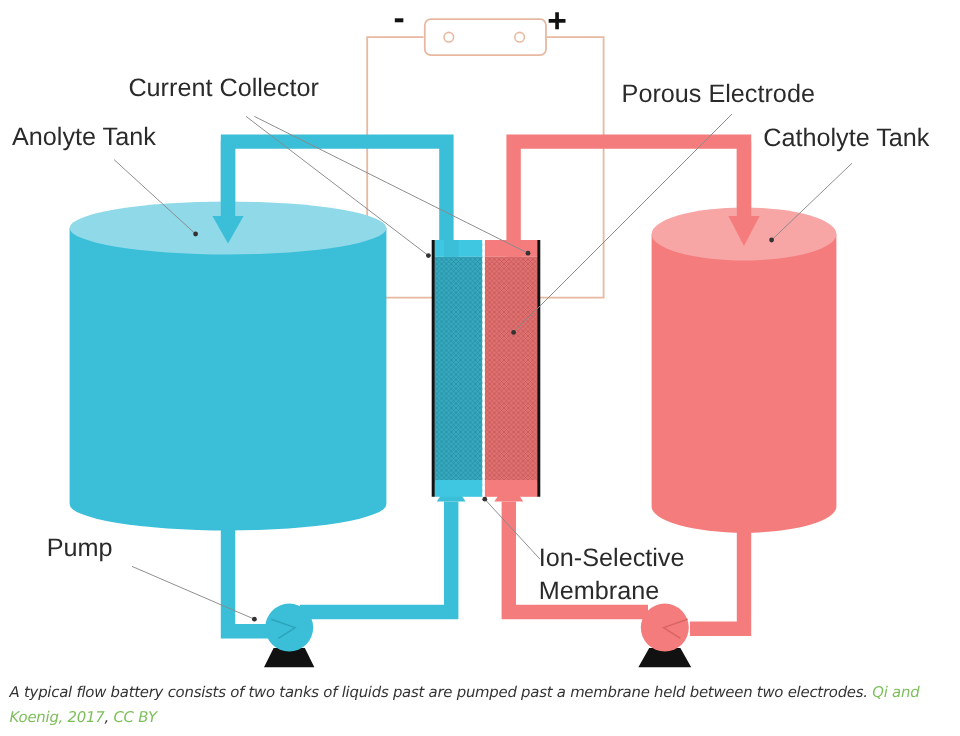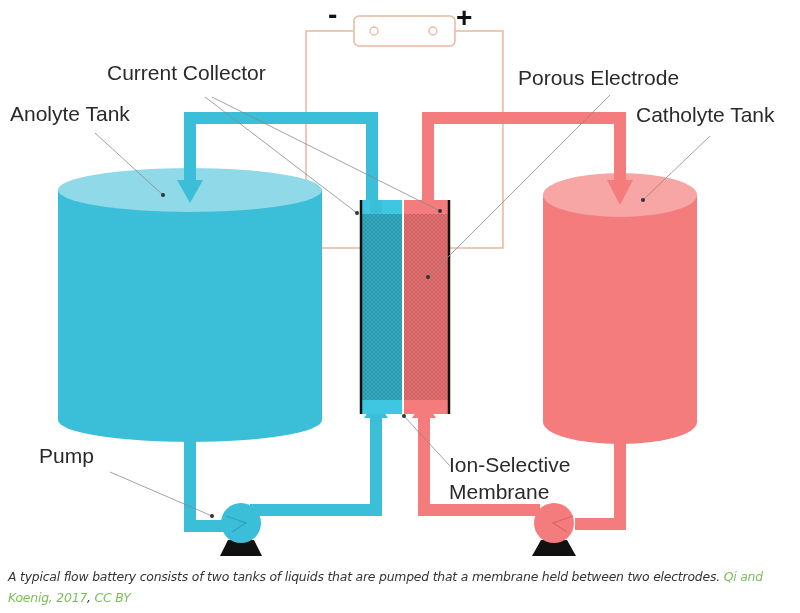--- a/index.html
+++ b/index.html
@@ -112,14 +112,14 @@
   <text class="lbl" x="107" y="80">Current Collector</text>
   <text class="lbl" x="518" y="85">Porous Electrode</text>
   <text class="lbl" x="10" y="121">Anolyte Tank</text>
   <text class="lbl" x="636" y="122">Catholyte Tank</text>
   <text class="lbl" x="39" y="463">Pump</text>
   <text class="lbl" x="449" y="472">Ion-Selective</text>
   <text class="lbl" x="449" y="499">Membrane</text>
 </svg>
 
 <div class="caption">
-  <span>A typical flow battery consists of two tanks of liquids that are pumped that a membrane held between two electrodes. </span><a>Qi and Koenig, 2017</a><span>, </span><a>CC BY</a>
+  <span>A typical flow battery consists of two tanks of liquids past are pumped past a membrane held between two electrodes. </span><a>Qi and Koenig, 2017</a><span>, </span><a>CC BY</a>
 </div>
 
 </body></html>

